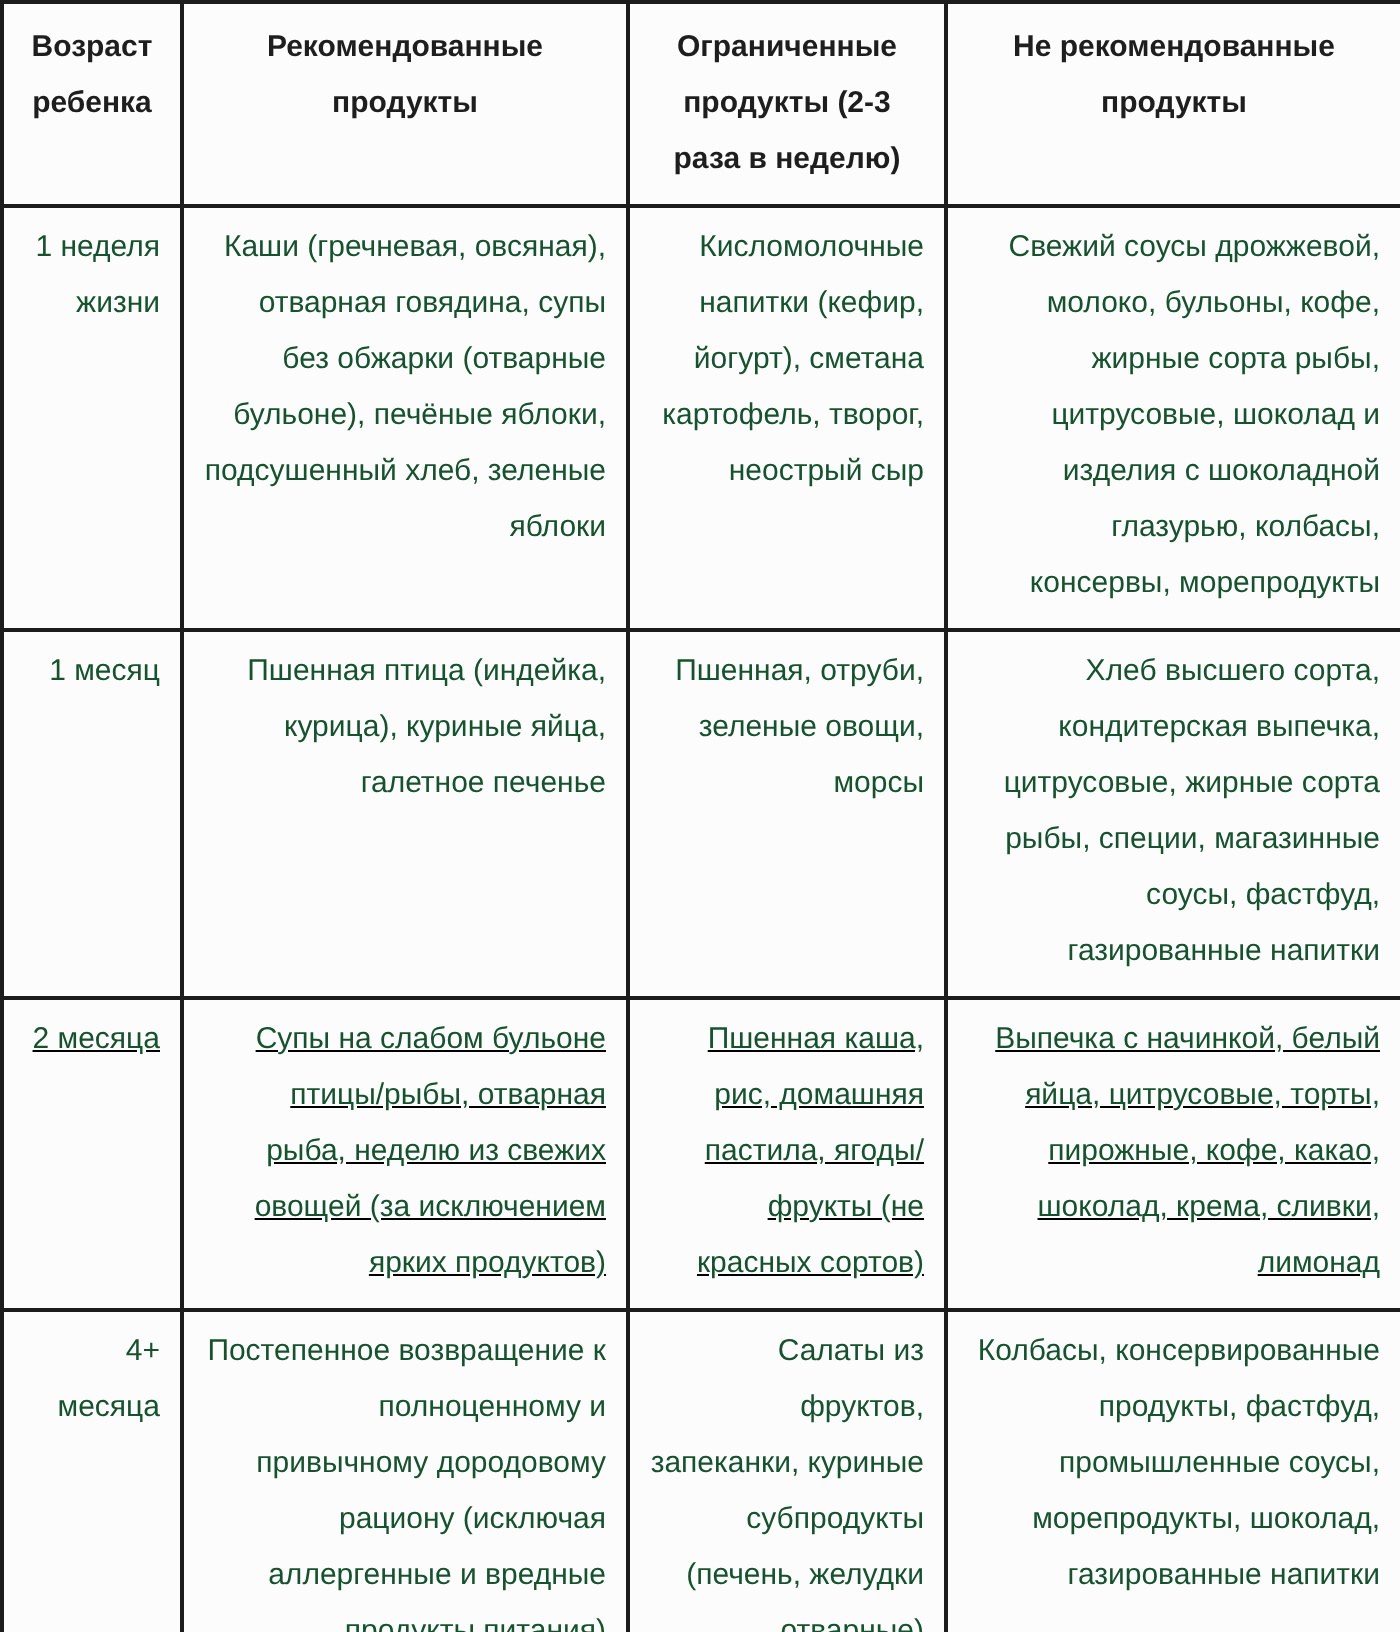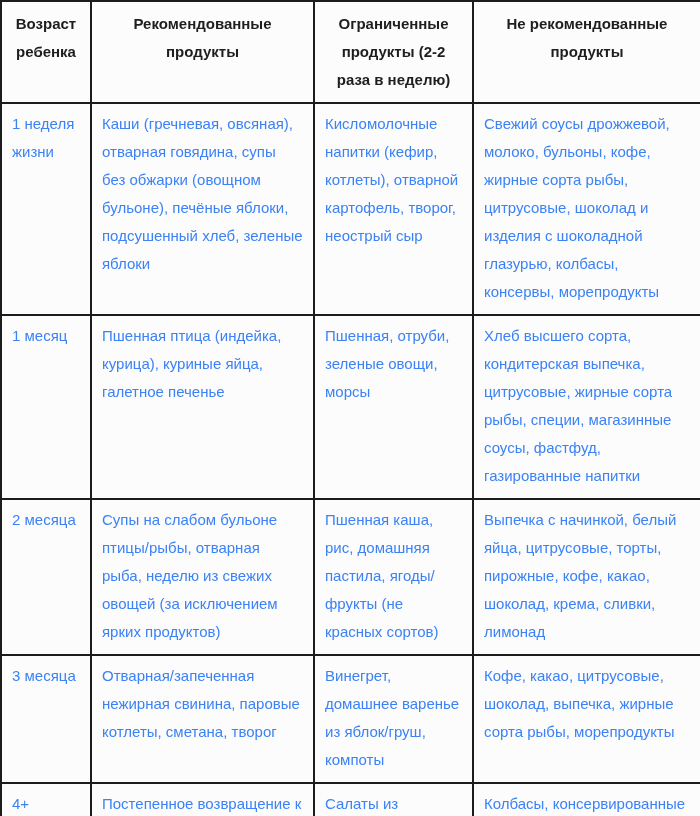--- a/index.html
+++ b/index.html
@@ -18,84 +18,78 @@
   colgroup col.c-lim  { width: 159px; }
   colgroup col.c-not  { width: 228px; }
 
   th, td {
     border: 2px solid #1c1c1c;
     vertical-align: top;
     padding: 6px 10px 8px 10px;
     font-family: "Liberation Sans", "DejaVu Sans", sans-serif;
     font-size: 15px;
     line-height: 28px;
-    color: #3b82f6;
-    text-align: left;
+    color: #14532d;
+    text-align: right;
     overflow: hidden;
     word-wrap: break-word;
   }
   th {
     font-weight: bold;
     text-align: center;
     color: #1e1e1e;
     padding-top: 8px;
   }
   tr.r-hdr { height: 88px; margin-top: 19px; }
   tr.r-0   { height: 174px; }
   tr.r-1   { height: 156px; margin-top: 44px; }
-  tr.r-2   { height: 133px; }
+  tr.r-2   { height: 133px; text-decoration: underline; }
   tr.r-3   { height: 105px; }
   tr.r-4   { height: 158px; }
 </style>
 </head>
 <body>
 
 <table>
   <colgroup>
     <col class="c-age">
       <col class="c-rec">
       <col class="c-lim">
       <col class="c-not">
   </colgroup>
 
   <tbody>
       <tr class="r-hdr">
     <th>Возраст ребенка</th>
     <th>Рекомендованные продукты</th>
-    <th>Ограниченные продукты (2-2 раза в неделю)</th>
+    <th>Ограниченные продукты (2-3 раза в неделю)</th>
     <th>Не рекомендованные продукты</th>
   </tr>
 
   <tr class="r-0">
     <td>1 неделя жизни</td>
-    <td>Каши (гречневая, овсяная), отварная говядина, супы без обжарки (овощном бульоне), печёные яблоки, подсушенный хлеб, зеленые яблоки</td>
-    <td>Кисломолочные напитки (кефир, котлеты), отварной картофель, творог, неострый сыр</td>
+    <td>Каши (гречневая, овсяная), отварная говядина, супы без обжарки (отварные бульоне), печёные яблоки, подсушенный хлеб, зеленые яблоки</td>
+    <td>Кисломолочные напитки (кефир, йогурт), сметана картофель, творог, неострый сыр</td>
     <td>Свежий соусы дрожжевой, молоко, бульоны, кофе, жирные сорта рыбы, цитрусовые, шоколад и изделия с шоколадной глазурью, колбасы, консервы, морепродукты</td>
   </tr>
 
   <tr class="r-1">
     <td>1 месяц</td>
     <td>Пшенная птица (индейка, курица), куриные яйца, галетное печенье</td>
     <td>Пшенная, отруби, зеленые овощи, морсы</td>
     <td>Хлеб высшего сорта, кондитерская выпечка, цитрусовые, жирные сорта рыбы, специи, магазинные соусы, фастфуд, газированные напитки</td>
   </tr>
 
   <tr class="r-2">
     <td>2 месяца</td>
     <td>Супы на слабом бульоне птицы/рыбы, отварная рыба, неделю из свежих овощей (за исключением ярких продуктов)</td>
     <td>Пшенная каша, рис, домашняя пастила, ягоды/фрукты (не красных сортов)</td>
     <td>Выпечка с начинкой, белый яйца, цитрусовые, торты, пирожные, кофе, какао, шоколад, крема, сливки, лимонад</td>
   </tr>
 
-  <tr class="r-3">
-    <td>3 месяца</td>
-    <td>Отварная/запеченная нежирная свинина, паровые котлеты, сметана, творог</td>
-    <td>Винегрет, домашнее варенье из яблок/груш, компоты</td>
-    <td>Кофе, какао, цитрусовые, шоколад, выпечка, жирные сорта рыбы, морепродукты</td>
-  </tr>
 
   <tr class="r-4">
     <td>4+ месяца</td>
     <td>Постепенное возвращение к полноценному и привычному дородовому рациону (исключая аллергенные и вредные продукты питания)</td>
     <td>Салаты из фруктов, запеканки, куриные субпродукты (печень, желудки отварные)</td>
     <td>Колбасы, консервированные продукты, фастфуд, промышленные соусы, морепродукты, шоколад, газированные напитки</td>
   </tr>
 </tbody>
   </table>
 

